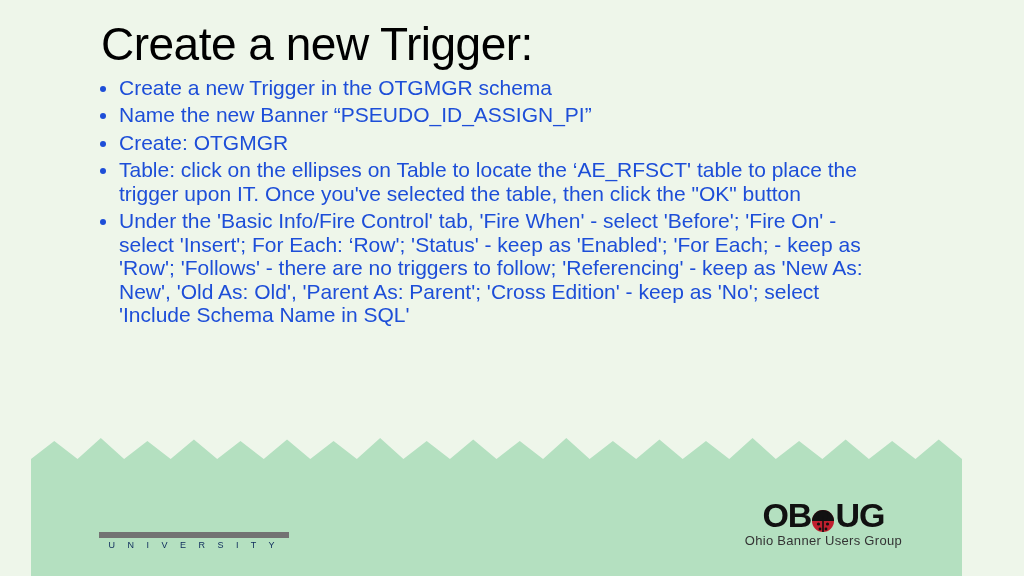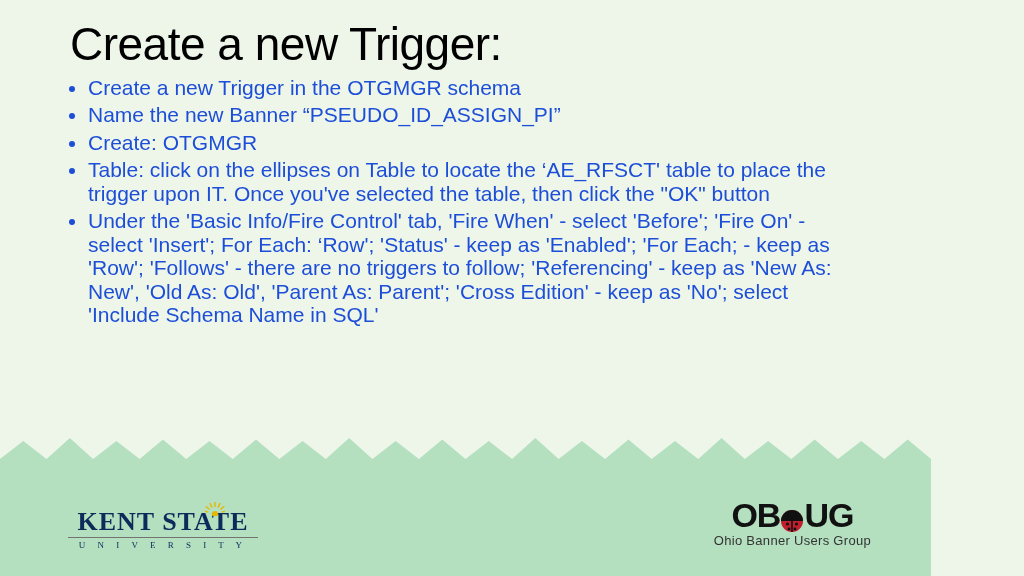--- a/index.html
+++ b/index.html
@@ -11,20 +11,21 @@
     font-family: Arial, Helvetica, sans-serif;
     background: #eef6ea;
     position: relative;
   }
   .slide {
     position: relative;
     width: 931px;
     height: 576px;
     box-sizing: border-box;
     padding: 20px 70px 0 70px;
+    margin-left: 31px;
   }
   .title {
     font-size: 46px;
     line-height: 1.08;
     color: #000;
     margin: 0 0 6px 0;
     font-weight: normal;
     letter-spacing: -0.5px;
   }
   .bullets {
@@ -74,26 +75,26 @@
   }
   .kent-sun {
     position: absolute;
     top: -14px;
     right: 24px;
     width: 20px;
     height: 14px;
   }
   .kent-sun svg { width: 100%; height: 100%; }
   .kent-sub {
-    font-family: Liberation Serif, serif;
+    font-family: Liberation Sans, sans-serif;
     font-size: 9px;
     letter-spacing: 5px;
     color: #0d2a5b;
     margin-top: 0px;
-    border-top: 1px solid #737373;
+    border-top: 6px solid #737373;
     padding-top: 2px;
     display: block;
     width: 190px;
     margin-left: auto;
     margin-right: auto;
   }
   
   .obug-logo {
     position: absolute;
     right: 60px;
@@ -138,37 +139,20 @@
     <li>Create a new Trigger in the OTGMGR schema</li>
     <li>Name the new Banner “PSEUDO_ID_ASSIGN_PI”</li>
     <li>Create: OTGMGR</li>
     <li>Table: click on the ellipses on Table to locate the ‘AE_RFSCT' table to place the trigger upon IT. Once you've selected the table, then click the "OK" button</li>
     <li>Under the 'Basic Info/Fire Control' tab, 'Fire When' - select 'Before'; 'Fire On' - select 'Insert'; For Each: ‘Row'; 'Status' - keep as 'Enabled'; 'For Each; - keep as 'Row'; 'Follows' - there are no triggers to follow; 'Referencing' - keep as 'New As: New', 'Old As: Old', 'Parent As: Parent'; 'Cross Edition' - keep as 'No'; select 'Include Schema Name in SQL'</li>
   </ul>
 
   <div class="grass"></div>
 
   <div class="kent-logo">
-    <span class="kent-word">
-      <span class="kent-sun">
-        <svg viewBox="0 0 20 14">
-          <g fill="#e6b800">
-            <circle cx="10" cy="12" r="3"></circle>
-            <rect x="9.3" y="0" width="1.4" height="5"></rect>
-            <rect x="9.3" y="0" width="1.4" height="5" transform="rotate(25 10 12)"></rect>
-            <rect x="9.3" y="0" width="1.4" height="5" transform="rotate(-25 10 12)"></rect>
-            <rect x="9.3" y="0" width="1.4" height="5" transform="rotate(50 10 12)"></rect>
-            <rect x="9.3" y="0" width="1.4" height="5" transform="rotate(-50 10 12)"></rect>
-            <rect x="9.3" y="0" width="1.4" height="5" transform="rotate(75 10 12)"></rect>
-            <rect x="9.3" y="0" width="1.4" height="5" transform="rotate(-75 10 12)"></rect>
-          </g>
-        </svg>
-      </span>
-      <span>KENT STATE</span>
-    </span>
     <span class="kent-sub">U N I V E R S I T Y</span>
   </div>
 
   <div class="obug-logo">
     <div class="obug-word">
       <span>O</span>
         <span>B</span>
         <span class="obug-bug">
         <svg viewBox="0 0 26 26">
           <circle cx="13" cy="13" r="11" fill="#c01f2e"></circle>

